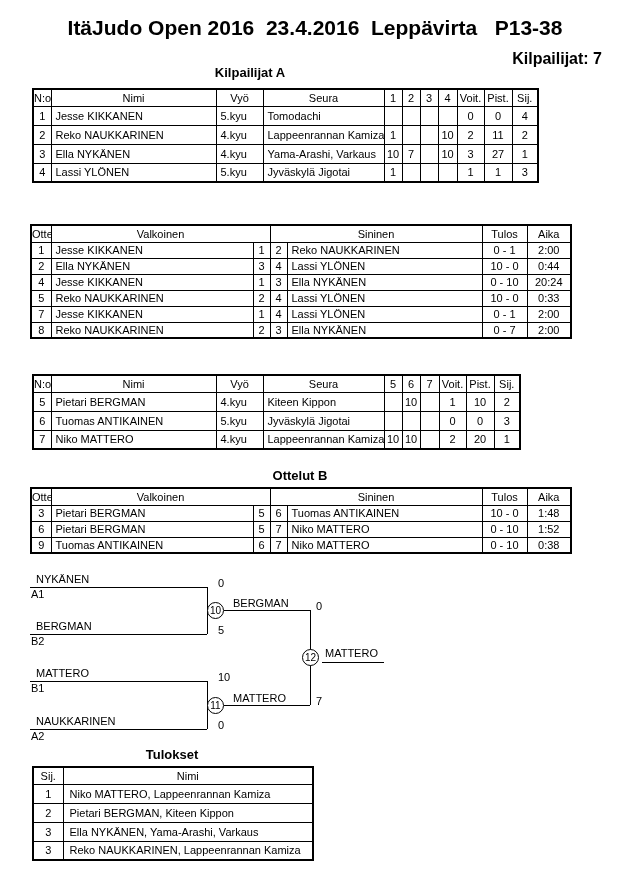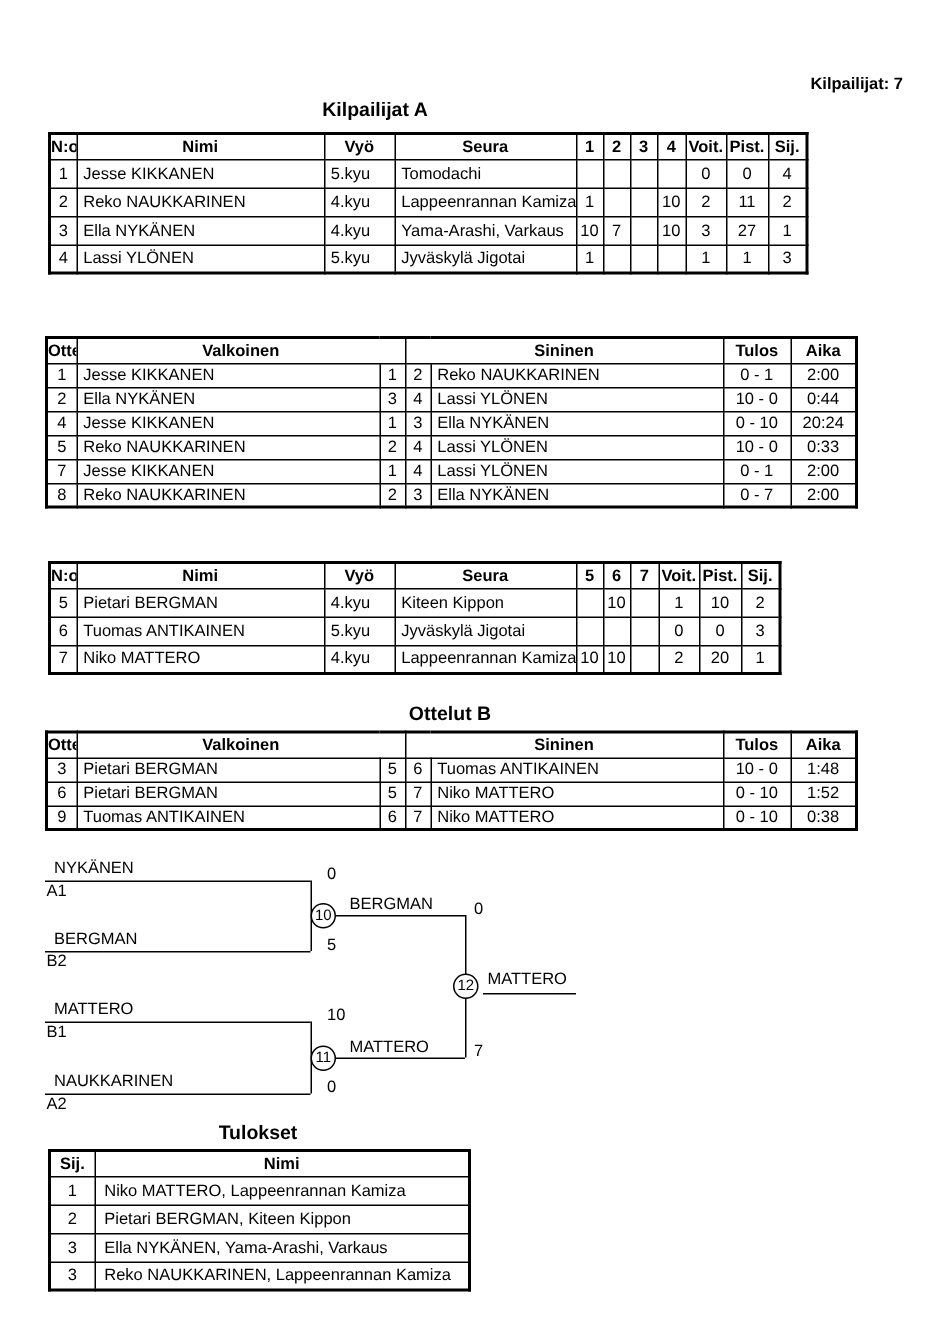--- a/index.html
+++ b/index.html
@@ -2,34 +2,34 @@
 <html><head>
 <meta charset="utf-8">
 <style>
   * { margin:0; padding:0; box-sizing:border-box; }
   html,body { background:#fff; }
   body { font-family:"Liberation Sans", sans-serif; color:#000; }
   .page { position:relative; width:630px; height:891px; background:#fff; overflow:hidden; }
 
   .title { position:absolute; top:16px; left:0; width:630px; text-align:center;
            font-size:21px; font-weight:bold; white-space:pre; }
-  .count { position:absolute; top:50px; right:28px; font-size:11px; font-weight:bold; }
+  .count { position:absolute; top:50px; right:28px; font-size:16px; font-weight:bold; }
 
   .h { position:absolute; text-align:center; font-size:13px; font-weight:bold; }
   .h-ka { top:65px;  left:32px; width:436px; }
   .h-oa { top:205px; left:30px; width:540px; }
   .h-kb { top:355px; left:32px; width:436px; }
   .h-ob { top:468px; left:30px; width:540px; }
   .h-tu { top:747px; left:32px; width:280px; }
 
   table.tbl { position:absolute; border-collapse:collapse; table-layout:fixed;
               font-size:11px; border:2px solid #000; background:#fff; }
   .tbl th, .tbl td { border:1px solid #000; overflow:hidden; white-space:nowrap;
                      text-align:center; padding:0; }
-  .tbl th { font-weight:bold; }
+  .tbl th { font-weight:normal; }
 
   .t-ka { top:88px;  left:32px; width:505px; }
   .t-oa { top:224px; left:30px; width:540px; }
   .t-kb { top:374px; left:32px; width:487px; }
   .t-ob { top:487px; left:30px; width:540px; }
   .t-tu { top:766px; left:32px; width:280px; }
 
   .tbl-k thead tr { height:17px; }
   .tbl-k tbody tr { height:19px; }
   .tbl-o thead tr { height:17px; }
@@ -46,20 +46,21 @@
   .hl  { border-top:1px solid #000; height:0; }
   .vl  { border-left:1px solid #000; width:0; }
   .circ{ width:17px; height:17px; border:1px solid #000; border-radius:50%;
          text-align:center; line-height:15px; font-size:10px; background:#fff; }
 </style>
 </head>
 <body>
 
 <div class="page">
 
+  <div class="title">ItäJudo Open 2016  23.4.2016  Leppävirta   P13-38</div>
   <div class="count">Kilpailijat: 7</div>
 
   <div class="h h-ka">Kilpailijat A</div>
   <table class="tbl tbl-k t-ka">
     <colgroup>
       <col style="width:18px">
         <col style="width:165px">
         <col style="width:47px">
         <col style="width:121px">
       <col style="width:18px">

